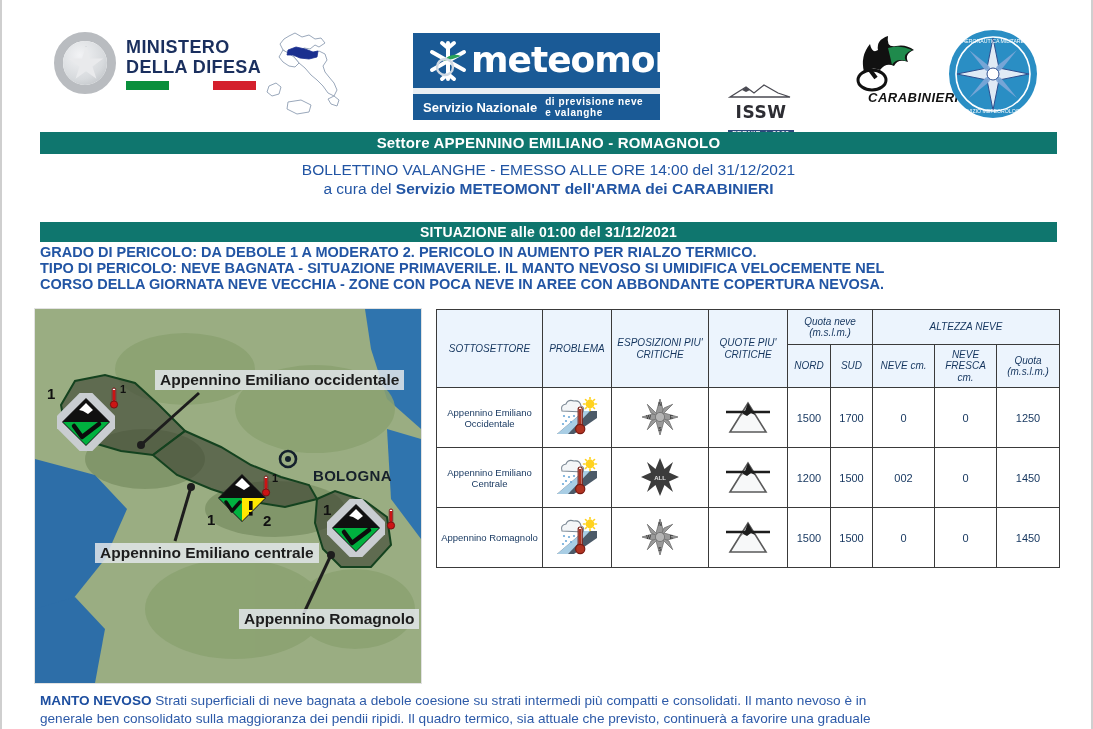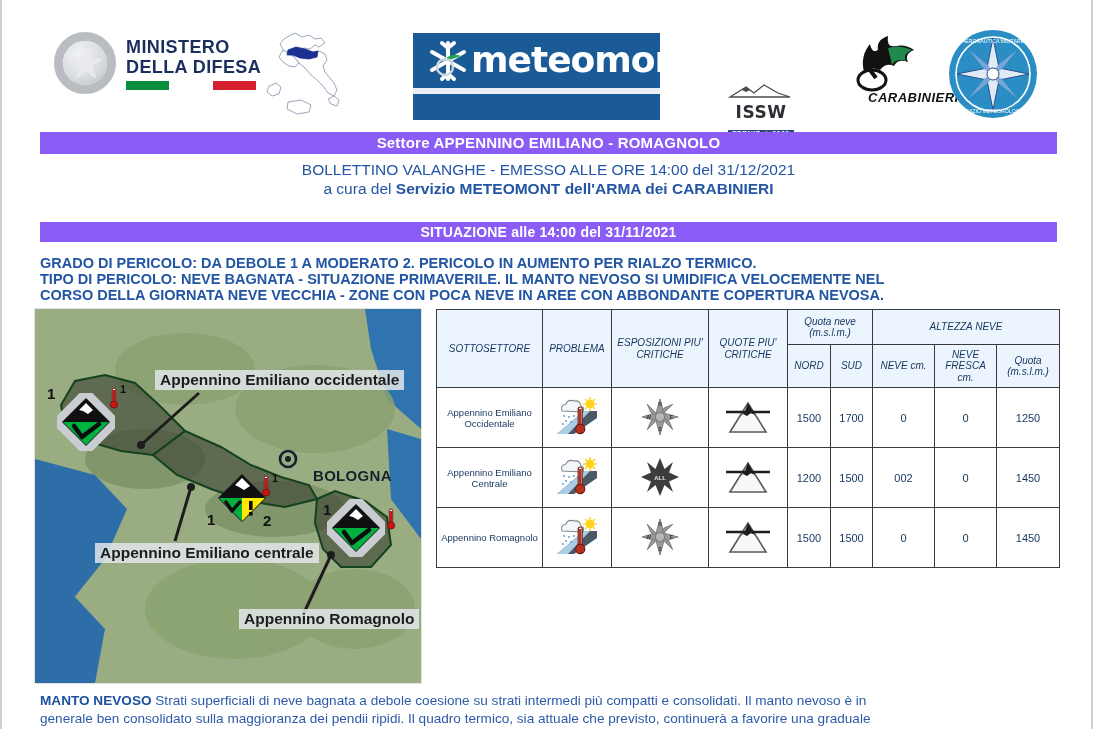--- a/index.html
+++ b/index.html
@@ -38,28 +38,28 @@
   .eaws-w{font-size:27px;font-weight:bold;color:#1c3f77;letter-spacing:1px;font-family:"DejaVu Sans",sans-serif;}
   .eaws-sub{font-size:4.6px;color:#2b4f85;letter-spacing:.9px;margin-top:2px;}
   .lg-issw{left:722px;top:84px;width:74px;height:38px;text-align:center;}
   .issw-w{font-size:17px;font-weight:bold;color:#2d2d33;letter-spacing:.5px;line-height:20px;font-family:"DejaVu Sans",sans-serif;}
   .issw-sub{font-size:7px;font-weight:bold;color:#fff;background:#2c4a7c;display:inline-block;padding:0 4px;letter-spacing:.5px;}
   .lg-carab{left:846px;top:34px;width:118px;height:82px;}
   .cb-word{position:absolute;left:20px;top:56px;font-style:italic;font-weight:bold;font-size:13px;color:#121212;letter-spacing:.5px;}
   .lg-aero{left:945px;top:28px;width:92px;height:92px;}
 
   
-  .band{position:absolute;left:38px;width:1017px;background:#8b5cf6;color:#fff;text-align:center;font-weight:bold;font-size:15px;letter-spacing:.2px;}
+  .band{position:absolute;left:38px;width:1017px;background:#0f766e;color:#fff;text-align:center;font-weight:bold;font-size:15px;letter-spacing:.2px;}
   .band-settore{top:132px;height:22px;line-height:22px;}
   .band-situazione{top:222px;height:20px;line-height:20px;font-size:14px;}
 
   .subhead{position:absolute;left:38px;top:160px;width:1017px;text-align:center;color:#2255a4;font-size:15.5px;line-height:19px;}
   .subhead b{font-weight:bold;text-align:right;}
 
-  .sitbox{position:absolute;left:38px;top:244px;width:1017px;color:#2255a4;font-weight:bold;font-size:14.5px;line-height:16px;margin-top:11px;}
+  .sitbox{position:absolute;left:38px;top:244px;width:1017px;color:#2255a4;font-weight:bold;font-size:14.5px;line-height:16px;}
 
   
   .mapwrap{position:absolute;left:32px;top:308px;width:386px;height:374px;border:1px solid #e2e2e2;overflow:hidden;background:#6e8f5e;}
   .mapwrap svg{display:block;}
   .maplabel{position:absolute;background:rgba(225,229,233,.86);color:#1d1d1d;font-weight:bold;font-size:15.5px;padding:1px 5px;white-space:nowrap;}
   .lbl-occ{left:120px;top:61px;}
   .lbl-cen{left:60px;top:234px;}
   .lbl-rom{left:204px;top:300px;}
   .mapcity{position:absolute;left:278px;top:158px;color:#16202b;font-weight:bold;font-size:15px;letter-spacing:.3px;}
 
@@ -132,20 +132,27 @@
               <line x1="23" y1="35" x2="17" y2="40"></line>
                 <line x1="23" y1="35" x2="29" y2="40"></line>
             </g>
             <path d="M18 22 q8 -9 18 -5 q-9 4 -18 5 z" fill="#2aa35a"></path>
             <circle cx="20" cy="28" r="8" fill="none" stroke="#cfd8e2" stroke-width="2.4"></circle>
           </svg>
         </div>
         <div class="mm-word">meteomont</div>
       </div>
       <div class="mm-bar"></div>
+      <div class="mm-bot">
+        <span class="mm-sn">Servizio Nazionale</span>
+        <span class="mm-sub">
+          <span>di previsione neve</span><br>
+          <span>e valanghe</span>
+        </span>
+      </div>
     </div>
 
 
     <div class="logo lg-issw">
       <svg width="74" height="14" viewBox="0 0 74 14">
         <path d="M6 13 L22 3 L30 9 L40 1 L54 9 L66 13 Z" fill="#fff" stroke="#4a4a52" stroke-width="1.3"></path>
         <path d="M18 6 L22 3 L26 6 L22 8 Z" fill="#4a4a52"></path>
       </svg>
       <div class="issw-w">ISSW</div>
       <div class="issw-sub">FERNIE ✦ 2020</div>
@@ -184,21 +191,21 @@
     </div>
   </div>
 
   <div class="band band-settore">Settore  APPENNINO EMILIANO - ROMAGNOLO</div>
 
   <div class="subhead">
     <div>BOLLETTINO VALANGHE - EMESSO ALLE ORE 14:00 del 31/12/2021</div>
     <div><span>a cura del </span><b>Servizio METEOMONT dell'ARMA dei CARABINIERI</b></div>
   </div>
 
-  <div class="band band-situazione">SITUAZIONE alle 14:00 del 31/11/2021</div>
+  <div class="band band-situazione">SITUAZIONE alle 01:00 del 31/12/2021</div>
 
   <div class="sitbox">
     <div>GRADO DI PERICOLO: DA DEBOLE 1 A MODERATO 2. PERICOLO IN AUMENTO PER RIALZO TERMICO.</div>
     <div>TIPO DI PERICOLO: NEVE BAGNATA - SITUAZIONE PRIMAVERILE. IL MANTO NEVOSO SI UMIDIFICA VELOCEMENTE NEL</div>
     <div>CORSO DELLA GIORNATA NEVE VECCHIA - ZONE CON POCA NEVE IN AREE CON ABBONDANTE COPERTURA NEVOSA.</div>
   </div>
 
   <div class="mapwrap">
     <svg width="386" height="374" viewBox="0 0 386 374">
       <rect width="386" height="374" fill="#8a9e73"></rect>

